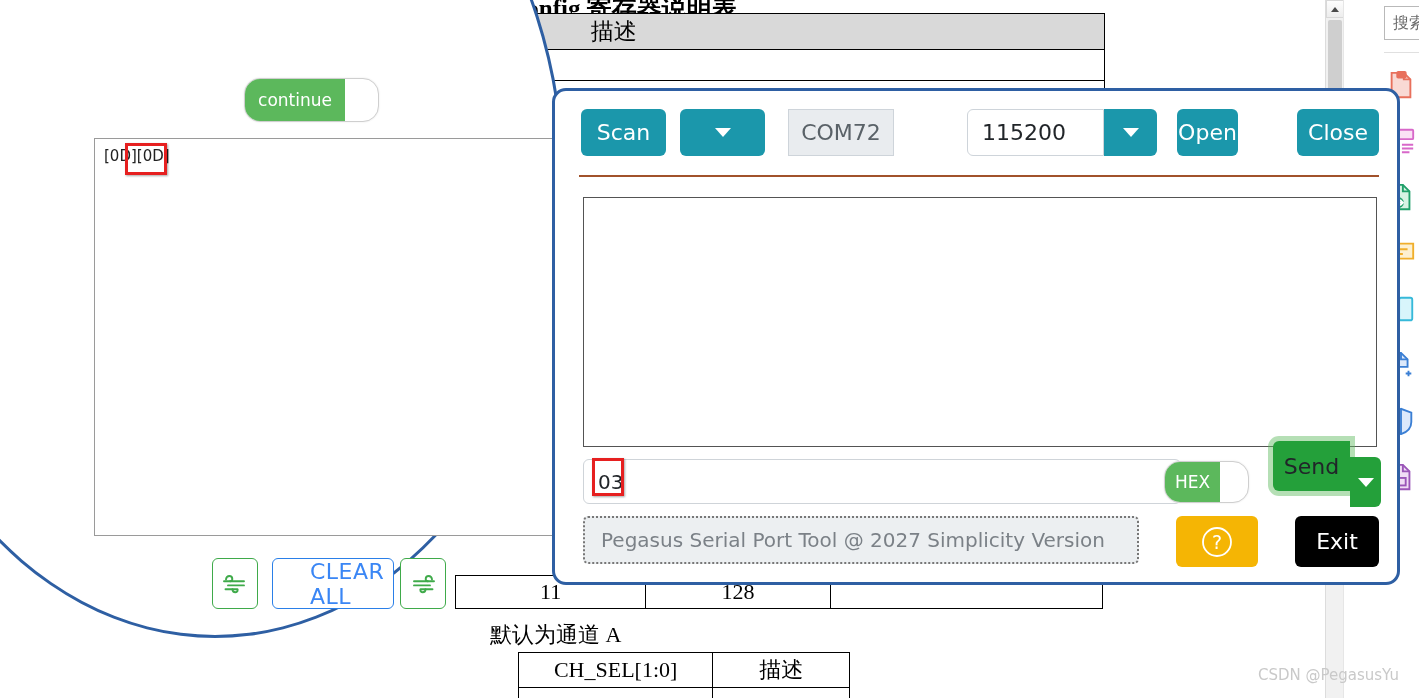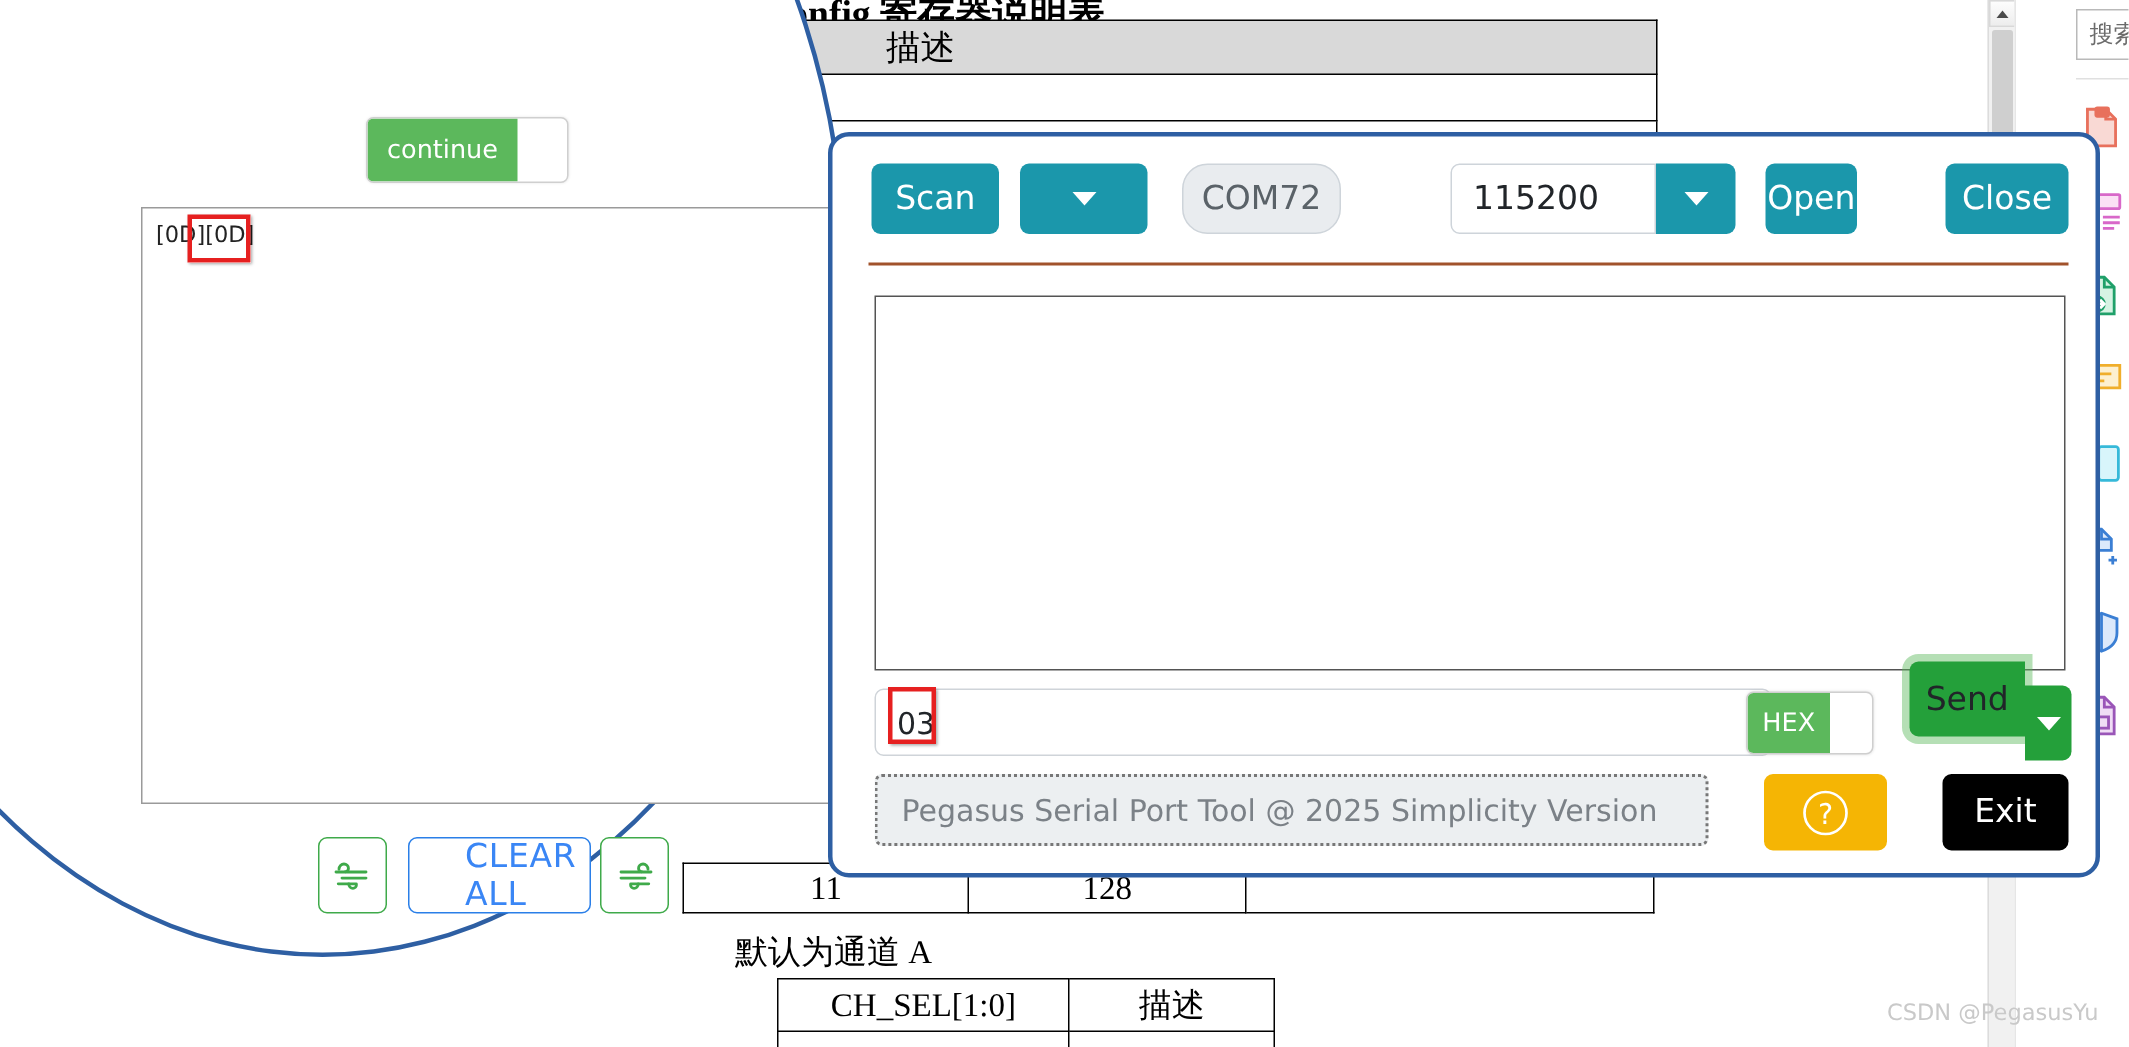--- a/index.html
+++ b/index.html
@@ -82,21 +82,21 @@
     position:absolute; left:-135px; top:-262px;
     width:700px; height:900px;
     border:3px solid #2e5fa3; border-radius:50%;
     background:#ffffff; box-sizing:border-box;
   }
 
   
   .zoom-layer { position:absolute; left:0; top:0; width:600px; height:698px; }
 
   .sw {
-    position:absolute; border:1px solid #cfcfcf; border-radius:5px; background:#fff;
+    position:absolute; border:1px solid #cfcfcf; border-radius:16px; background:#fff;
     box-shadow:0 0 2px rgba(0,0,0,.10); box-sizing:border-box; overflow:hidden;
   }
   .sw-on { position:absolute; left:0; top:0; bottom:0; background:#5cb85c; display:flex; align-items:center; justify-content:center; }
   .sw-on span { color:#fff; font-size:17px; font-family:"DejaVu Sans", sans-serif; }
 
   #toggle-continue { left:244px; top:78px; width:135px; height:44px; }
   #toggle-continue .sw-on { width:100px; }
 
   .recv-box-zoom {
     position:absolute; left:94px; top:138px; width:492px; height:398px;
@@ -135,21 +135,21 @@
   .tbtn {
     position:absolute; top:18px; height:47px; box-sizing:border-box;
     background:#1b97ab; color:#fff; border:none; border-radius:6px;
     font-size:22px; font-family:"DejaVu Sans", sans-serif;
     display:flex; align-items:center; justify-content:center; cursor:pointer;
   }
   #btn-scan { left:26px; width:85px; }
   #btn-port-drop { left:125px; width:85px; }
   #fld-port {
     position:absolute; left:233px; top:18px; width:106px; height:47px; box-sizing:border-box;
-    background:#e9ecef; border:1px solid #ced4da; border-radius:17px;
+    background:#e9ecef; border:1px solid #ced4da; border-radius:0;
     color:#5a6268; font-size:22px; font-family:"DejaVu Sans", sans-serif;
     display:flex; align-items:center; justify-content:center;
   }
   #fld-baud {
     position:absolute; left:412px; top:18px; width:137px; height:47px; box-sizing:border-box;
     background:#fff; border:1px solid #ced4da; border-radius:6px 0 0 6px;
     color:#212529; font-size:22px; font-family:"DejaVu Sans", sans-serif;
     display:flex; align-items:center; padding-left:14px;
   }
   #btn-baud-drop { left:549px; width:53px; border-radius:0 6px 6px 0; }
@@ -383,21 +383,21 @@
       <div class="sw-on">
         <span>HEX</span>
       </div>
     </div>
 
     <div id="btn-send">Send</div>
     <div id="btn-send-drop">
       <span class="caret"></span>
     </div>
 
-    <div class="status-bar">Pegasus Serial Port Tool @ 2025 Simplicity Version</div>
+    <div class="status-bar">Pegasus Serial Port Tool @ 2027 Simplicity Version</div>
 
     <div id="btn-help">
       <svg width="34" height="34" viewBox="0 0 34 34">
         <circle cx="17" cy="17" r="14" fill="none" stroke="#fff" stroke-width="1.8"></circle>
         <text x="17" y="24" text-anchor="middle" font-size="19" fill="#fff" font-family="DejaVu Sans, sans-serif">?</text>
       </svg>
     </div>
     <div id="btn-exit">Exit</div>
   </div>
 

